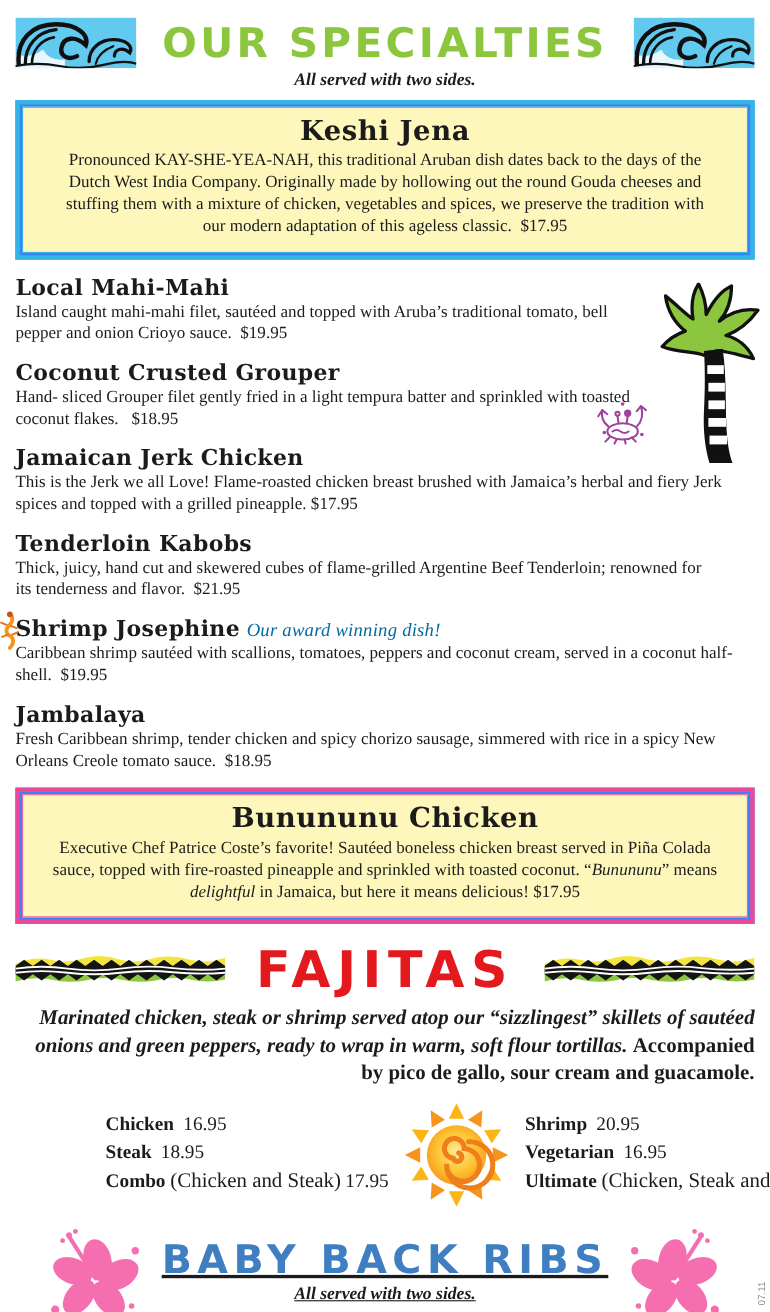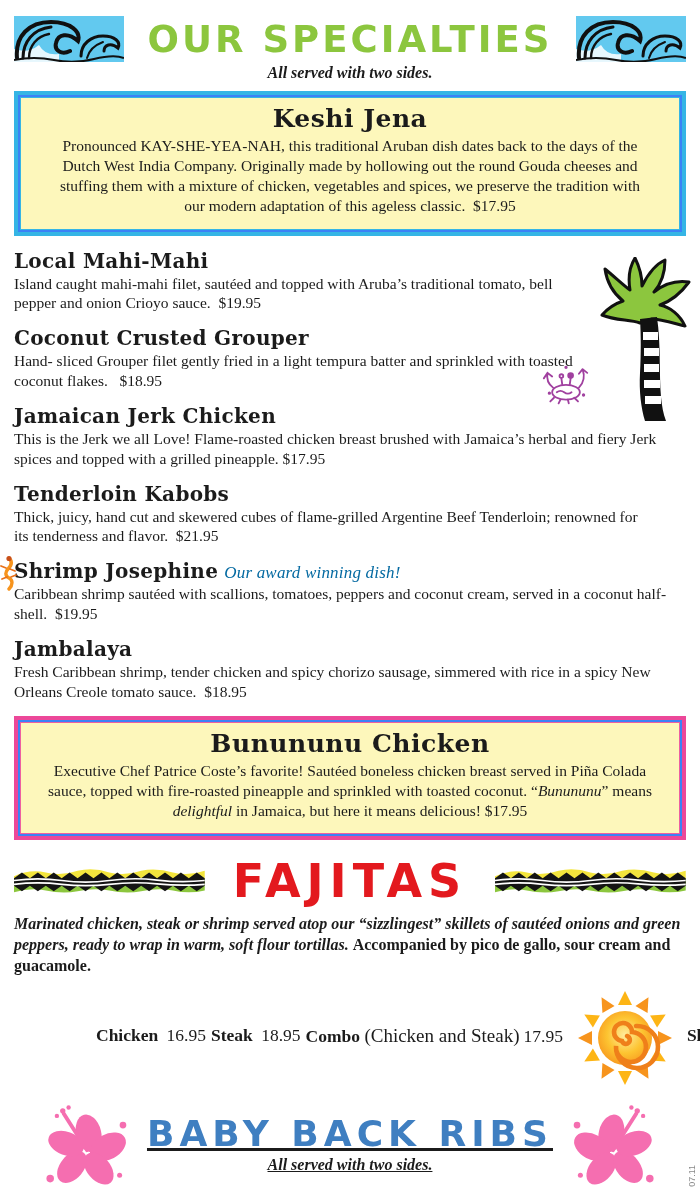--- a/index.html
+++ b/index.html
@@ -47,23 +47,23 @@
   .josephine { position:relative; }
   .gecko { position:absolute; left:-15px; top:-4px; width:20px; height:36px; }
   .palm { position:absolute; right:-8px; top:8px; width:104px; height:168px; }
   .crab { position:absolute; right:96px; top:112px; width:48px; height:44px; }
   .i { font-style:italic; }
 
   
   .fajitas-header { display:flex; align-items:center; gap:28px; margin-top:18px; }
   .divider { flex:1 1 auto; height:32px; min-width:60px; }
   .fajitas-title { font-size:46px; letter-spacing:6px; color:#e3191e; }
-  .fajitas-intro { text-align:left; font-weight:700; font-size:16px; line-height:1.33; margin:9px auto 0; max-width:676px; white-space:pre-wrap; }
+  .fajitas-intro { text-align:right; font-weight:700; font-size:19px; line-height:1.33; margin:9px auto 0; max-width:676px; white-space:pre-wrap; }
   .fajitas-options { display:flex; align-items:center; margin-top:9px; padding:0 40px; }
-  .opt-col { display:flex; flex-direction:row; gap:5px; flex:1 1 0; }
+  .opt-col { display:flex; flex-direction:column; gap:5px; flex:1 1 0; }
   .opt-row { font-size:17.5px; white-space:nowrap; }
   .opt-name { font-weight:700; }
   .opt-note { font-size:19px; }
   .opt-note:empty { display:none; }
   .opt-price { margin-left:4px; }
   .sun { width:104px; height:100px; flex:0 0 auto; margin:0 10px; }
 
   
   .ribs-header { display:flex; align-items:flex-start; justify-content:center; gap:2px; margin-top:14px;text-decoration:underline; }
   .hibiscus { width:116px; height:92px; flex:0 0 auto; }

